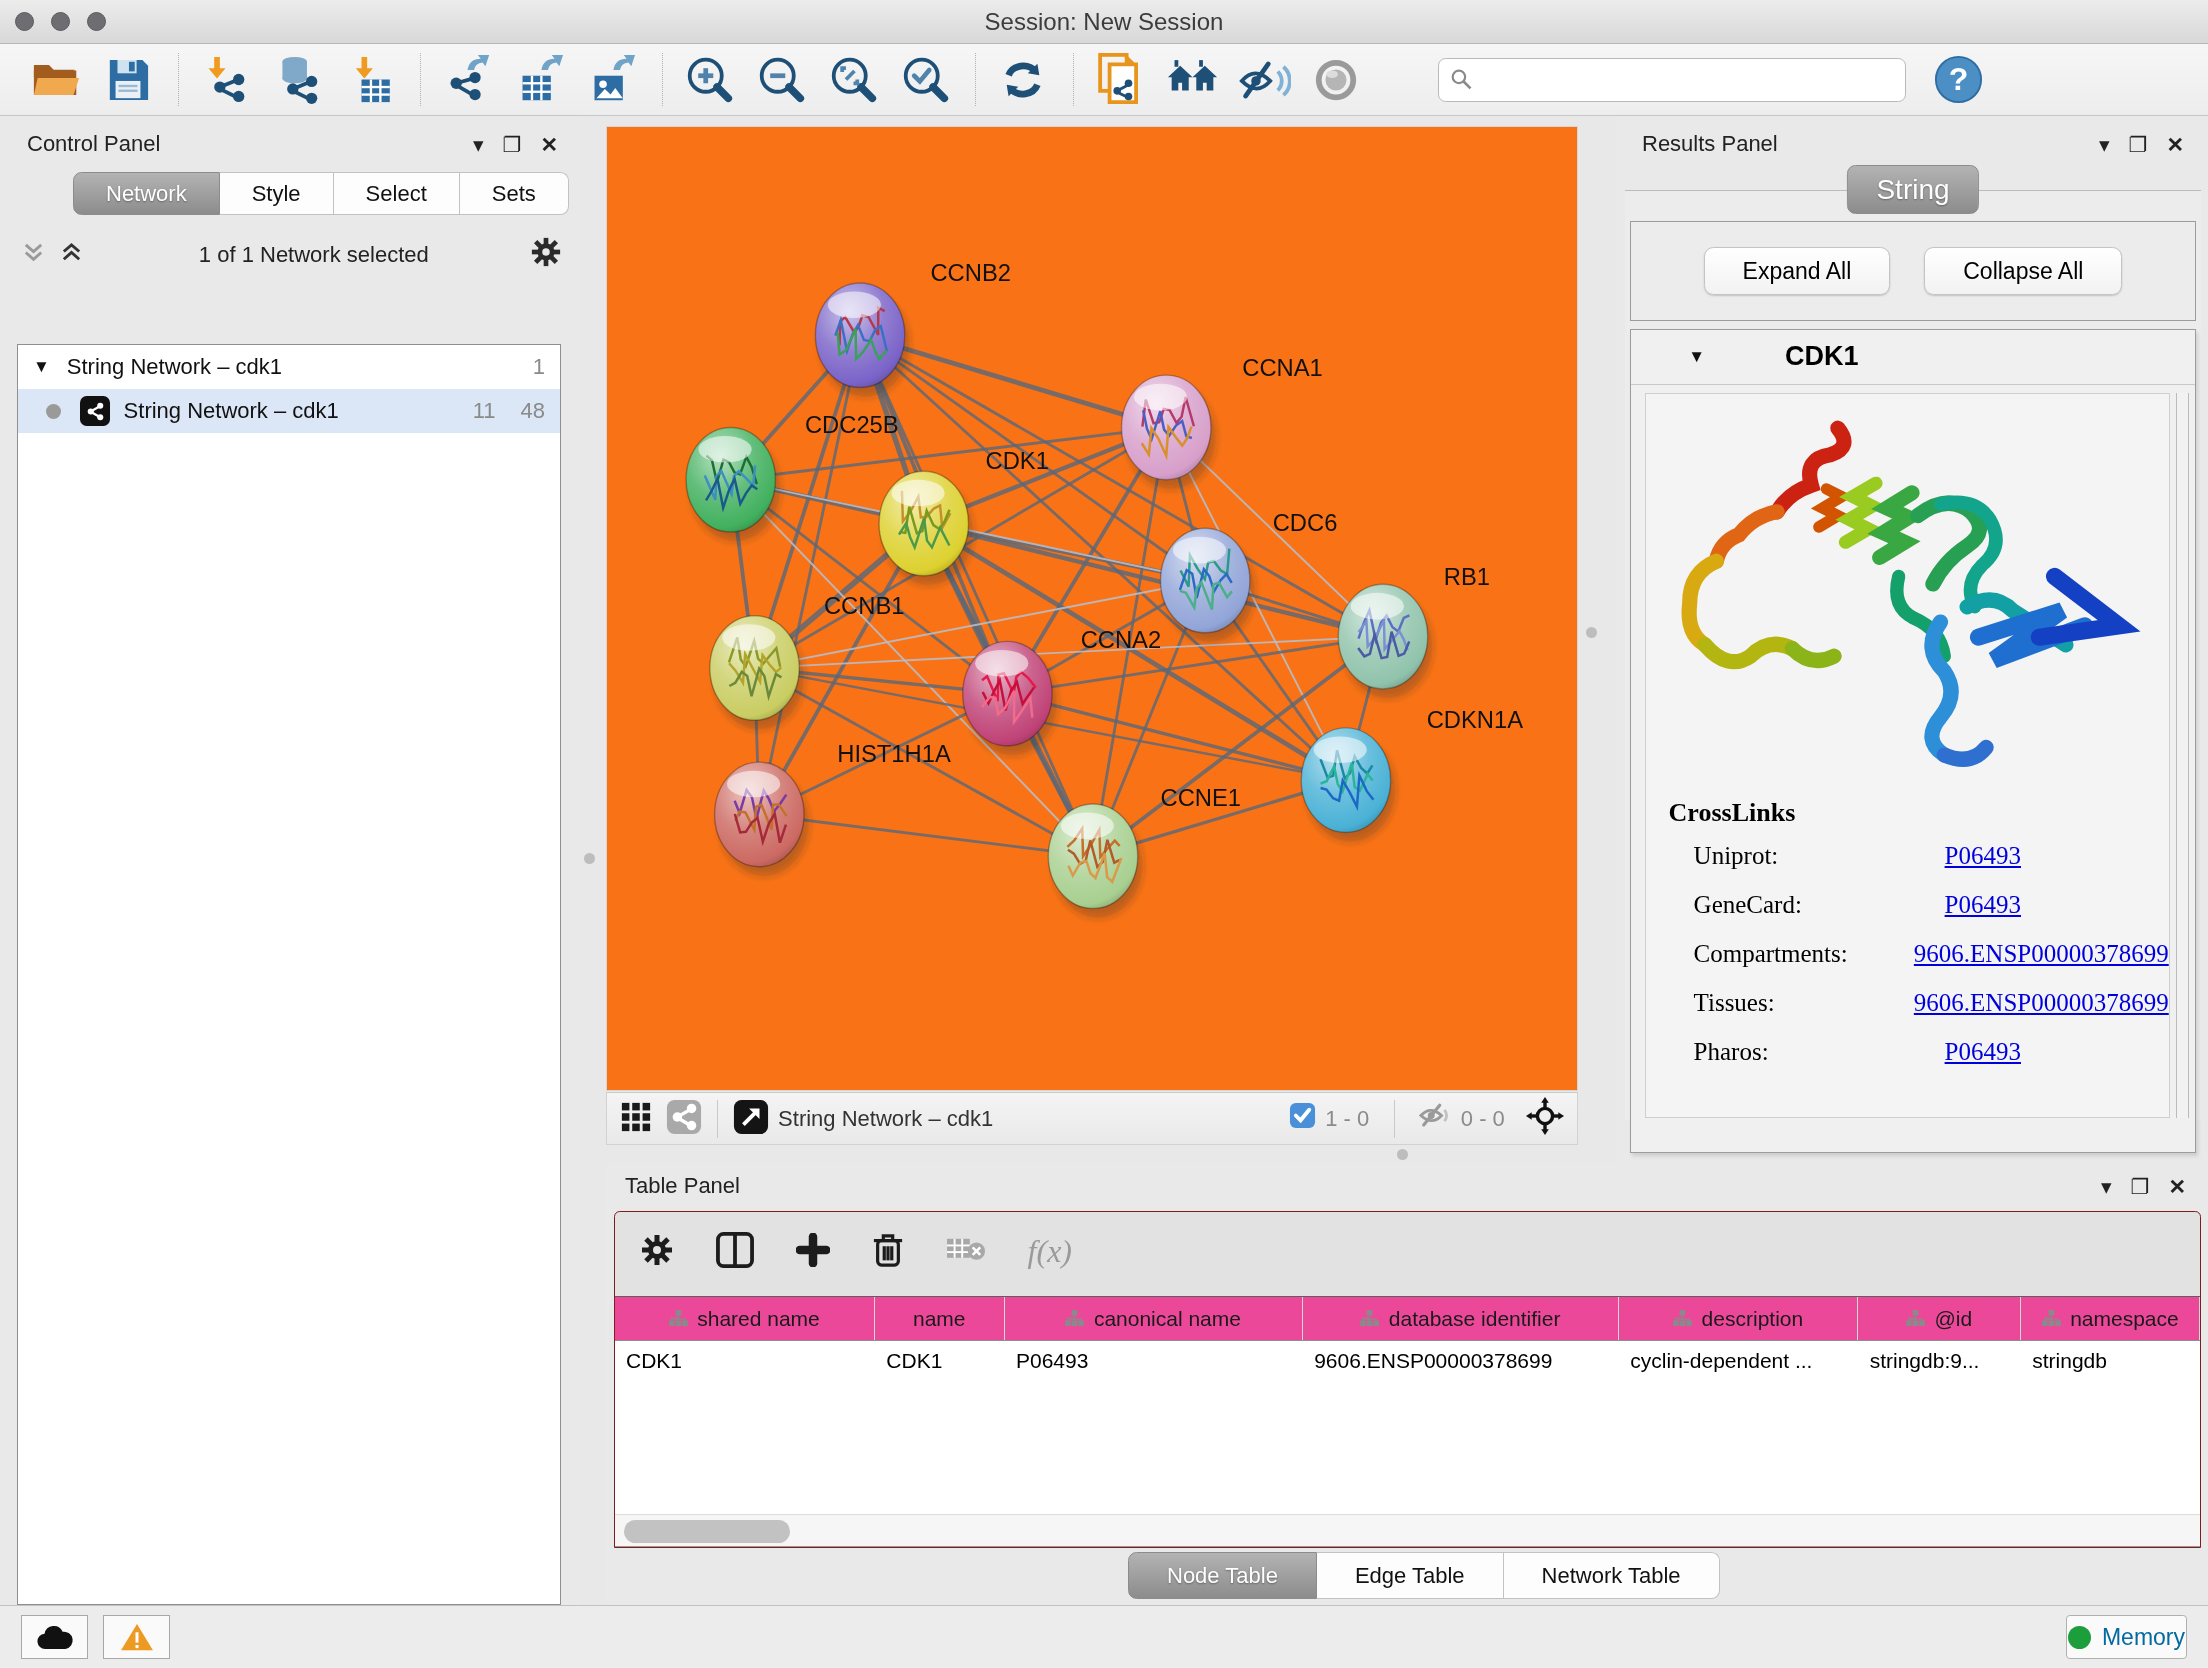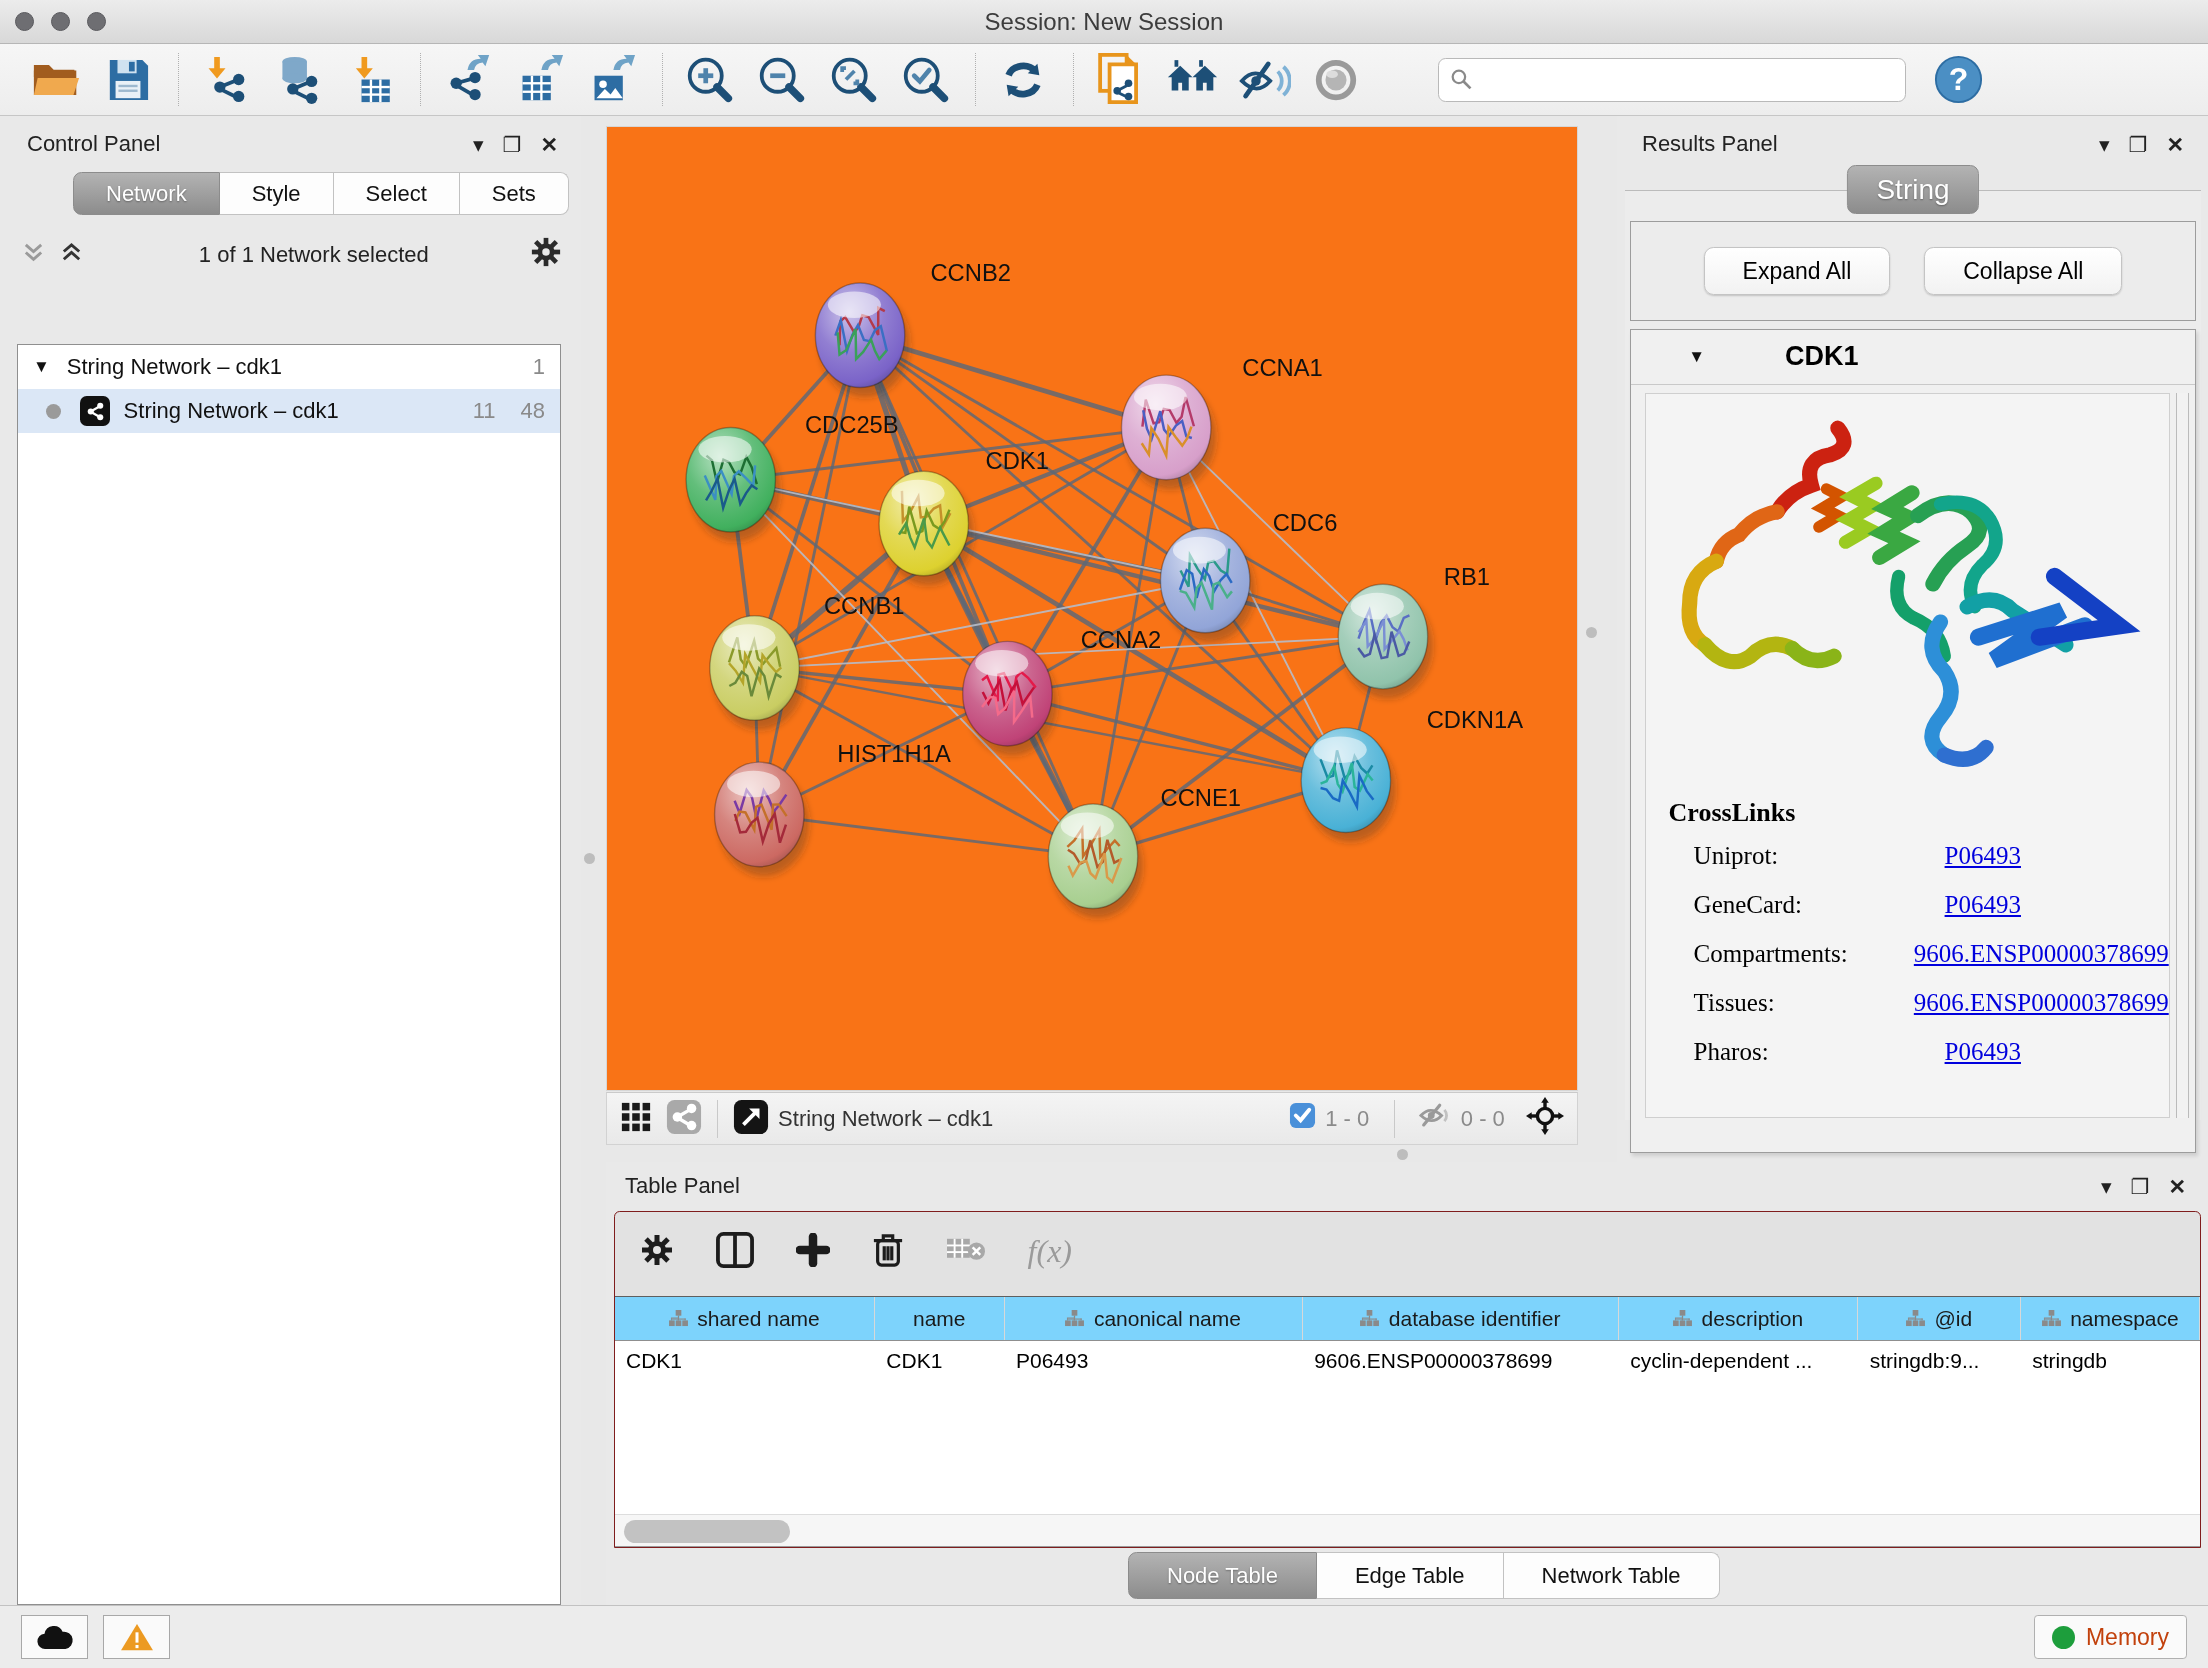--- a/index.html
+++ b/index.html
@@ -83,34 +83,34 @@
   .cl-row .cl-label { width:276px; padding-left:25px; color:#000; }
   .cl-row a { color:#0000dd; text-decoration:underline; }
 
   
   .table-panel { position:absolute; left:606px; top:1162px; width:1603px; height:443px; background:#e9e9e9; }
   .table-panel .panel-head { padding:11.4px 23px 3.8px 19px; }
   .tp-inner { position:absolute; left:7.6px; right:7.6px; top:49px; bottom:57px; background:#e2e2e2; border:1px solid #7f1d1d; border-radius:5.7px 5.7px 0 0; }
   .tp-toolbar { display:flex; align-items:center; height:78px; padding-left:25px; gap:42px; }
   .fx { font-family:"Liberation Serif",serif; font-style:italic; font-size:32px; color:#9a9a9a; }
   .tp-table { position:absolute; left:0; right:0; top:84px; bottom:0; background:#fff; border-top:1.9px solid #5f5f5f; border-bottom:1.9px solid #9a9a9a; overflow:hidden; }
-  .tp-header { display:flex; height:44px; background:#7dd3fc; border-bottom:1.9px solid #8f8f8f; }
+  .tp-header { display:flex; height:44px; background:#ec4899; border-bottom:1.9px solid #8f8f8f; }
   .th { display:flex; align-items:center; justify-content:center; gap:9.5px; font-size:21px; color:#1a1a1a; border-right:1px solid #d8d8d8; }
   .tp-row { display:flex; height:42px; }
   .td { font-size:21px; color:#000; padding:7.6px 1.9px 0 11.4px; white-space:nowrap; overflow:hidden; }
   .hscroll { position:absolute; left:0; right:0; bottom:0; height:32px; background:#f6f6f6; border-top:1px solid #ddd; }
   .hscroll .thumb { position:absolute; left:9.5px; top:4.8px; width:166px; height:23px; border-radius:11.4px; background:#c2c2c2; }
   .tp-tabs { position:absolute; left:514px; bottom:5.7px; display:flex; }
 
   
   .statusbar { position:absolute; left:0; top:1605px; width:2208px; height:63px; background:#ececec; border-top:1px solid #c2c2c2;
     display:flex; align-items:center; padding:0 21px; }
   .sb-btn { width:67px; height:44px; background:#fafafa; border:1.9px solid #a8a8a8; display:flex; align-items:center; justify-content:center; margin-right:15px; }
   .mem-btn { margin-left:auto; height:44px; background:#fafafa; border:1px solid #b0b0b0; border-radius:3.8px;
-    display:flex; align-items:center; gap:11.4px; padding:0 17px; font-size:23px; color:#c2410c; }
+    display:flex; align-items:center; gap:11.4px; padding:0 1px; font-size:23px; color:#0369a1; }
   .mem-dot { width:23px; height:23px; border-radius:50%; background:#1d9e3c; }
 </style>
 </head>
 <body>
 
 <div class="titlebar">
   <div class="traffic">
     <span></span>
     <span></span>
     <span></span>

